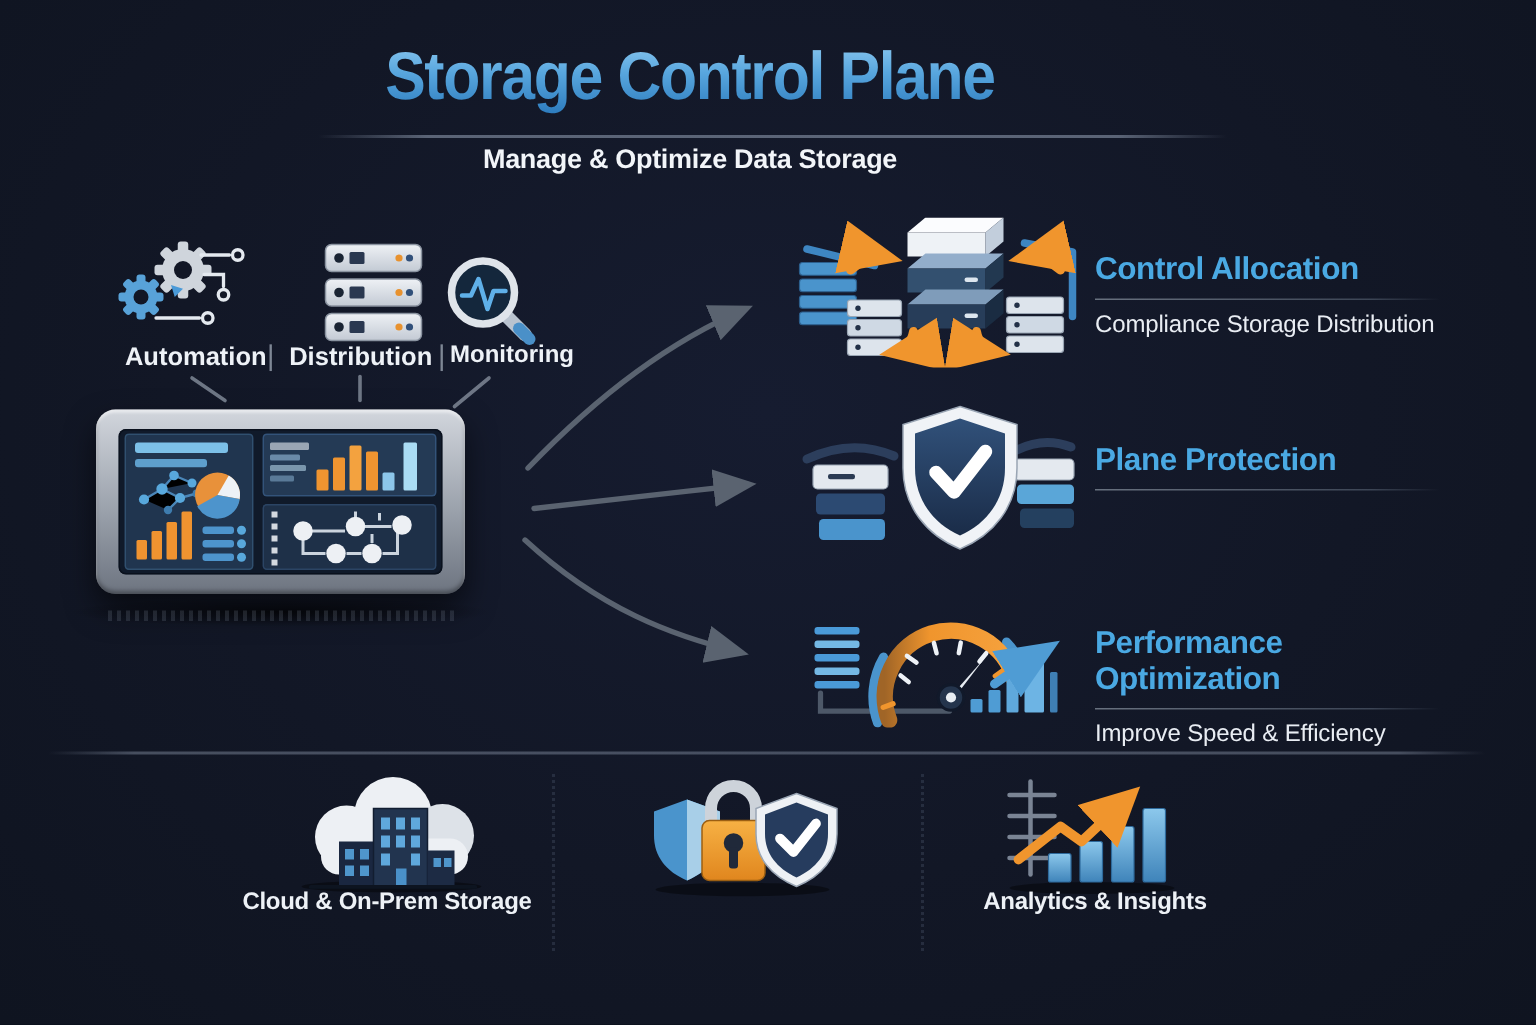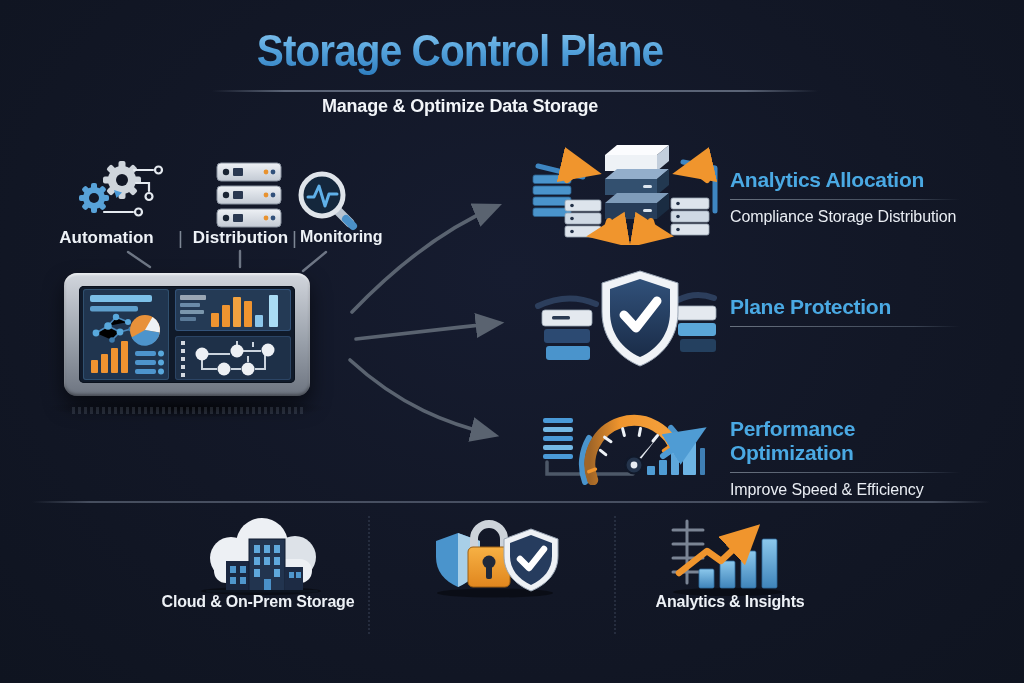--- a/index.html
+++ b/index.html
@@ -24,21 +24,21 @@
   .subtitle{
     position:absolute;top:96px;left:0;width:920px;text-align:center;
     font-size:18px;font-weight:700;color:#f2f5f9;letter-spacing:-.2px;
   }
   
   .in-icon{position:absolute;}
   .i-automation{left:70px;top:154px;width:100px;height:72px;}
   .i-provisioning{left:216px;top:162px;width:66px;height:68px;}
   .i-monitoring{left:292px;top:167px;width:70px;height:66px;}
   .io-label{position:absolute;top:228px;color:#eef2f7;font-weight:700;font-size:17px;text-align:center;}
-  .l-automation{left:44px;width:125px;}
+  .l-automation{left:68px;width:125px;}
   .l-provisioning{left:188px;width:105px;}
   .l-monitoring{left:300px;width:80px;font-weight:700;font-size:16px;}
   .io-sep{position:absolute;top:227px;color:#7e8795;font-size:19px;font-weight:300;}
   .sep1{left:178px;} .sep2{left:292px;}
   
   .tablet{
     position:absolute;left:64px;top:273px;width:246px;height:123px;border-radius:13px;
     background:linear-gradient(180deg,#d2d6dd 0%,#9aa1ab 55%,#6d7480 100%);
     box-shadow:0 10px 20px rgba(0,0,0,.55), inset 0 2px 2px rgba(255,255,255,.55), inset 0 -2px 3px rgba(0,0,0,.35);
     padding:13px 15px;
@@ -377,21 +377,21 @@
       <rect x="112" y="76" width="8" height="9" rx="1"></rect>
       <rect x="124" y="70" width="8" height="15" rx="1"></rect>
       <rect x="136" y="61" width="8" height="24" rx="1" fill="#5fa8dc"></rect>
       <rect x="148" y="52" width="13" height="33" rx="1" fill="#6db4e4"></rect>
       <rect x="165" y="58" width="5" height="27" rx="1" fill="#3f7fb4"></rect>
     </g>
     <path d="M128 66 Q148 52 164 42" stroke="#4f9cd4" stroke-width="6" fill="none" stroke-linecap="round" marker-end="url(#bah)"></path>
   </svg>
 
   <div class="out-row r1">
-    <div class="out-title">Analytics Allocation</div>
+    <div class="out-title">Control Allocation</div>
     <div class="out-rule"></div>
     <div class="out-sub">Compliance Storage Distribution</div>
   </div>
   <div class="out-row r2">
     <div class="out-title">Plane Protection</div>
     <div class="out-rule"></div>
   </div>
   <div class="out-row r3">
     <div class="out-title">Performance Optimization</div>
     <div class="out-rule"></div>

